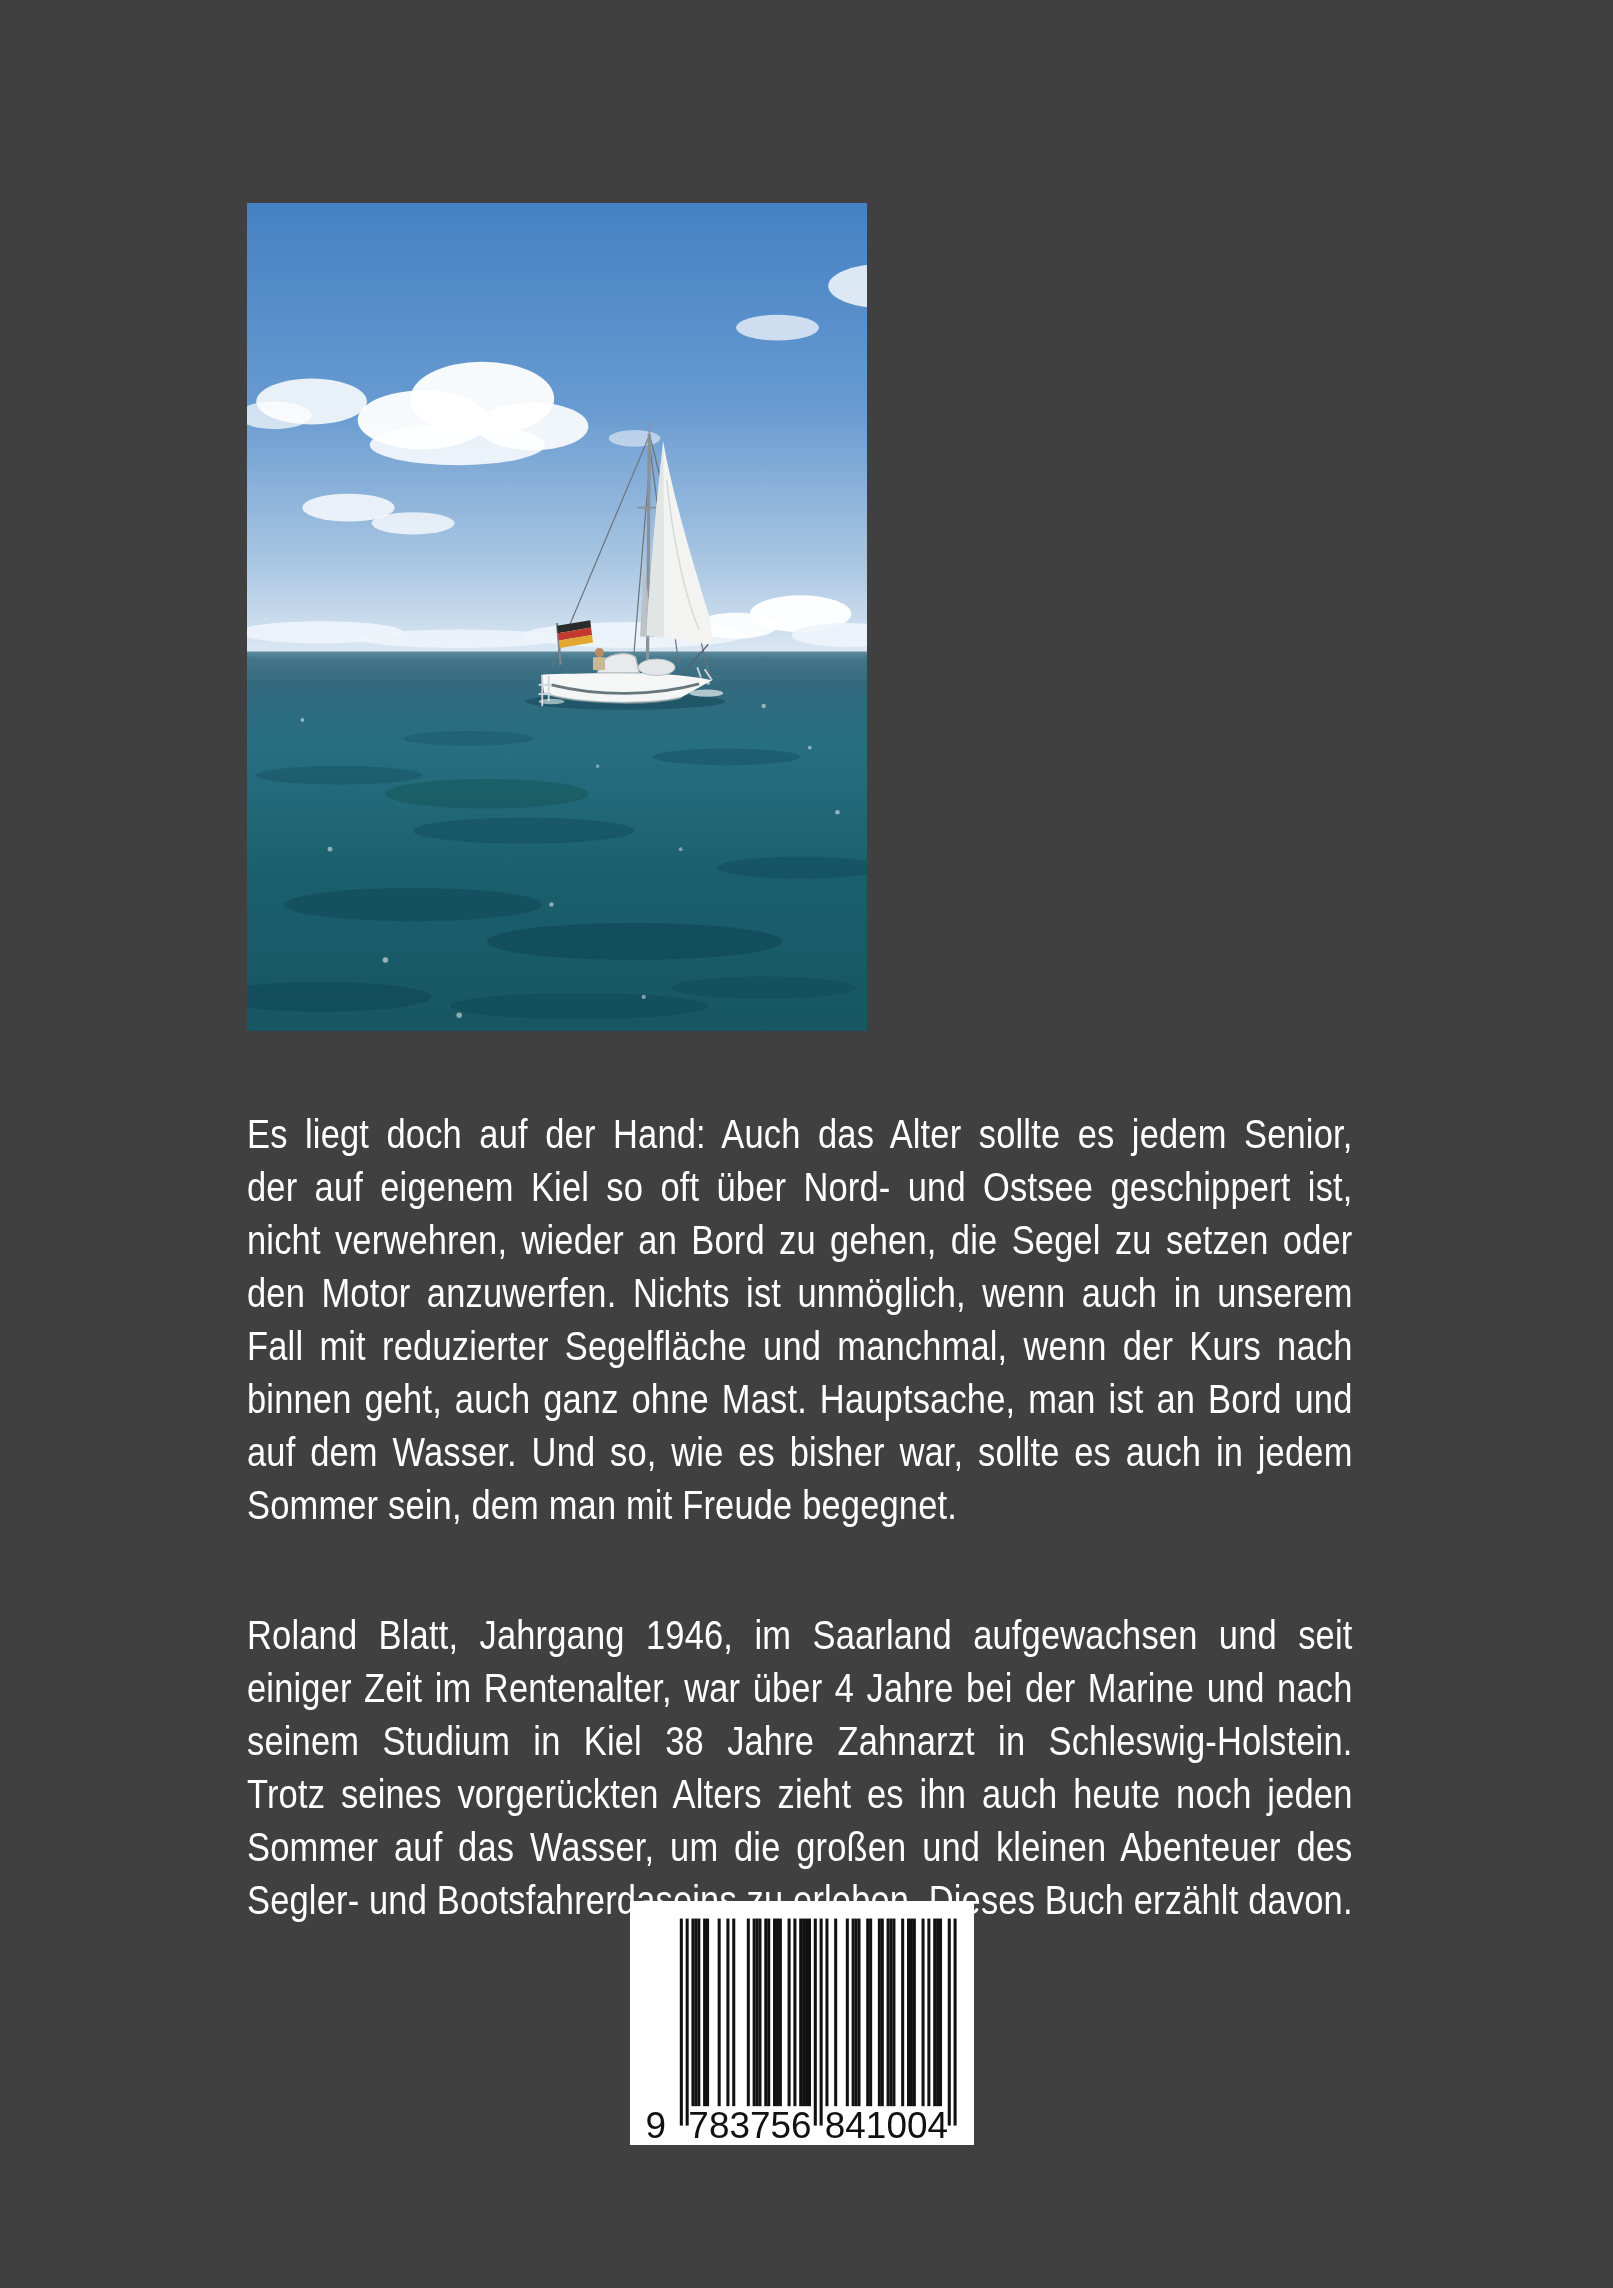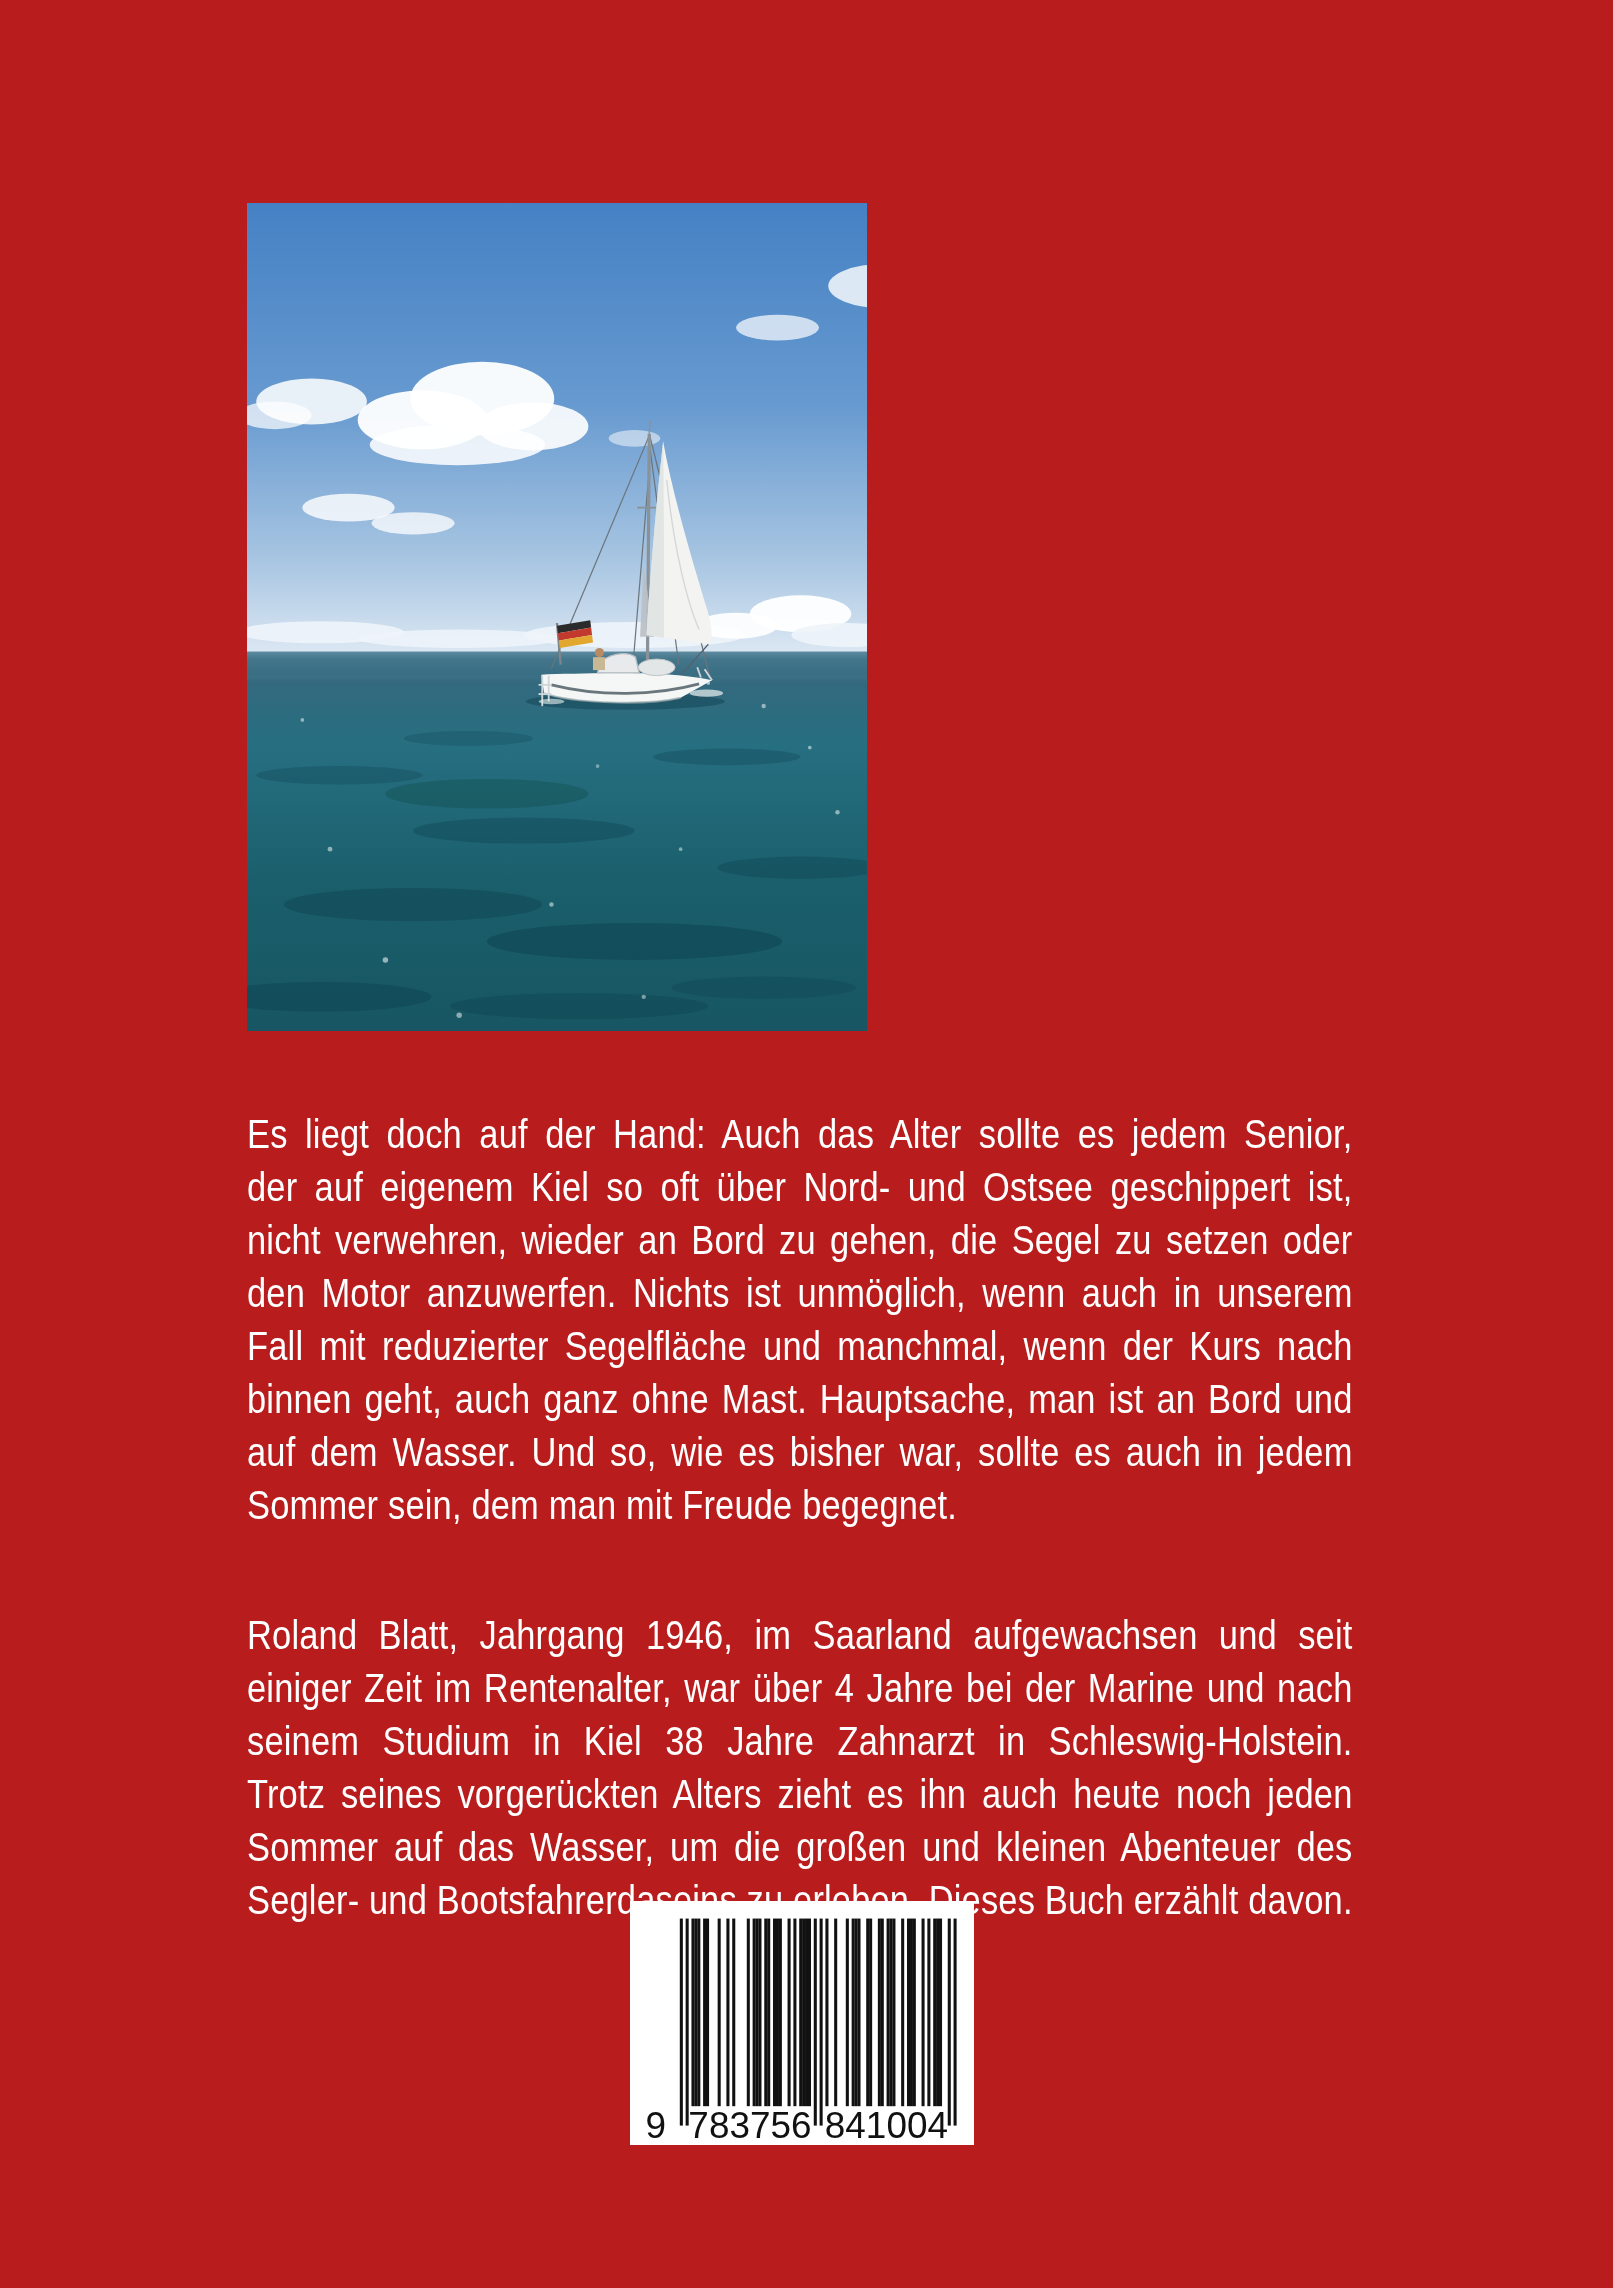--- a/index.html
+++ b/index.html
@@ -31,21 +31,21 @@
   .tline.last{text-align-last:left;}
   .barcode-box{
     position:absolute;left:630px;top:1901px;width:344px;height:244px;
     background:#ffffff;
   }
   .barcode-box svg{display:block;width:344px;height:244px;}
 </style>
 </head>
 <body>
 
-<div class="page" style="background: #b91c1c;">
+<div class="page" style="background: #404040;">
 
   <figure class="photo" aria-label="Segelboot mit weißem Vorsegel und deutscher Flagge am Heck auf See unter blauem Himmel mit Wolken">
     <svg viewBox="0 0 672 897" preserveAspectRatio="none" role="img">
       <defs>
         <linearGradient id="skyG" x1="0" y1="0" x2="0" y2="1">
           <stop offset="0" stop-color="#4581c4"></stop>
           <stop offset="0.45" stop-color="#679ad0"></stop>
           <stop offset="0.8" stop-color="#a9c6e2"></stop>
           <stop offset="1" stop-color="#dbe7f3"></stop>
         </linearGradient>

